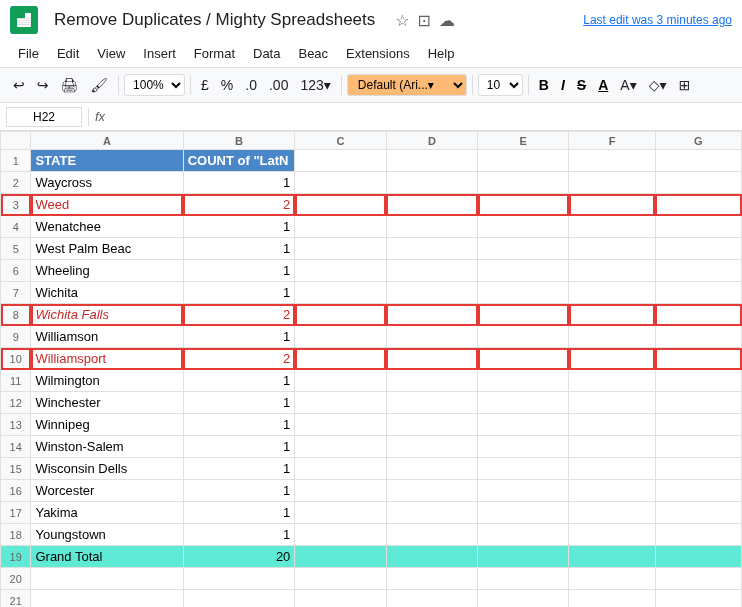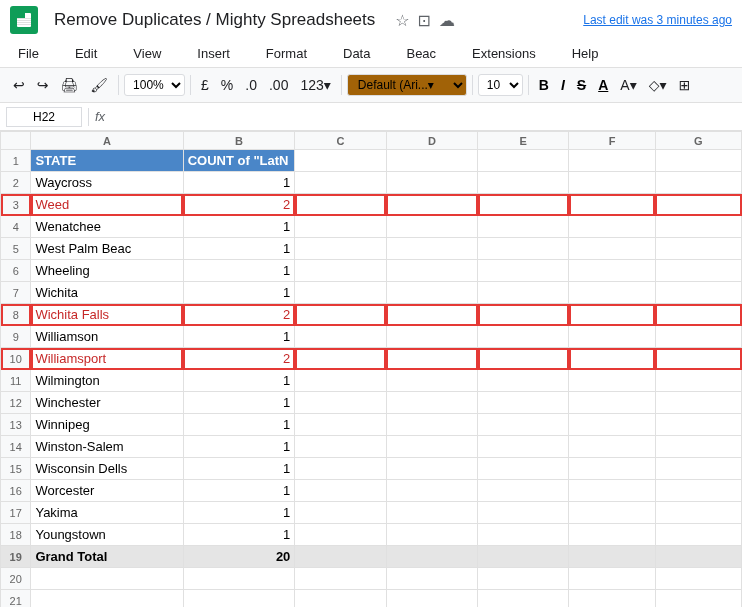--- a/index.html
+++ b/index.html
@@ -43,21 +43,21 @@
       font-size: 12px;
       text-decoration: underline;
     }
 
     
     .menu-bar {
       display: flex;
       align-items: center;
       padding: 2px 10px;
       background: #fff;
-      gap: 20px;
+      gap: 2px;
     }
     .menu-item {
       padding: 4px 8px;
       font-size: 13px;
       color: #202124;
       cursor: pointer;
       border-radius: 3px;
     }
 
     
@@ -92,21 +92,21 @@
       padding: 2px 4px;
       font-size: 12px;
       background: white;
       cursor: pointer;
     }
     .font-select {
       border: 1px solid #dadce0;
       border-radius: 3px;
       padding: 2px 6px;
       font-size: 12px;
-      background: #a16207;
+      background: #fdba74;
       cursor: pointer;
       min-width: 120px;
     }
     .font-size-select {
       border: 1px solid #dadce0;
       border-radius: 3px;
       padding: 2px 4px;
       font-size: 12px;
       background: white;
       cursor: pointer;
@@ -185,22 +185,22 @@
       height: 18px;
     }
     td {
       border: 1px solid #e0e0e0;
       padding: 0 4px;
       height: 22px;
       overflow: hidden;
       white-space: nowrap;
     }
     .grand-total td {
-      font-weight: bold;
-      background: #e5e5e5;
+      font-weight: normal;
+      background: #5eead4;
       margin-left: 23px;
     }
     .duplicate-row td {
       outline: 2px solid #e53935;
       outline-offset: -2px;
     }
   </style>
 </head>
 <body>
 
@@ -366,21 +366,21 @@
           <td>Wichita</td>
           <td style="text-align: right;">1</td>
           <td></td>
           <td></td>
           <td></td>
           <td></td>
           <td></td>
         </tr>
         <tr class="duplicate-row">
           <td class="row-header">8</td>
-          <td style="color: rgb(198, 40, 40);">Wichita Falls</td>
+          <td style="color: rgb(198, 40, 40); font-style: italic;">Wichita Falls</td>
           <td style="text-align: right; color: rgb(198, 40, 40);">2</td>
           <td></td>
           <td></td>
           <td></td>
           <td></td>
           <td></td>
         </tr>
         <tr>
           <td class="row-header">9</td>
           <td>Williamson</td>

